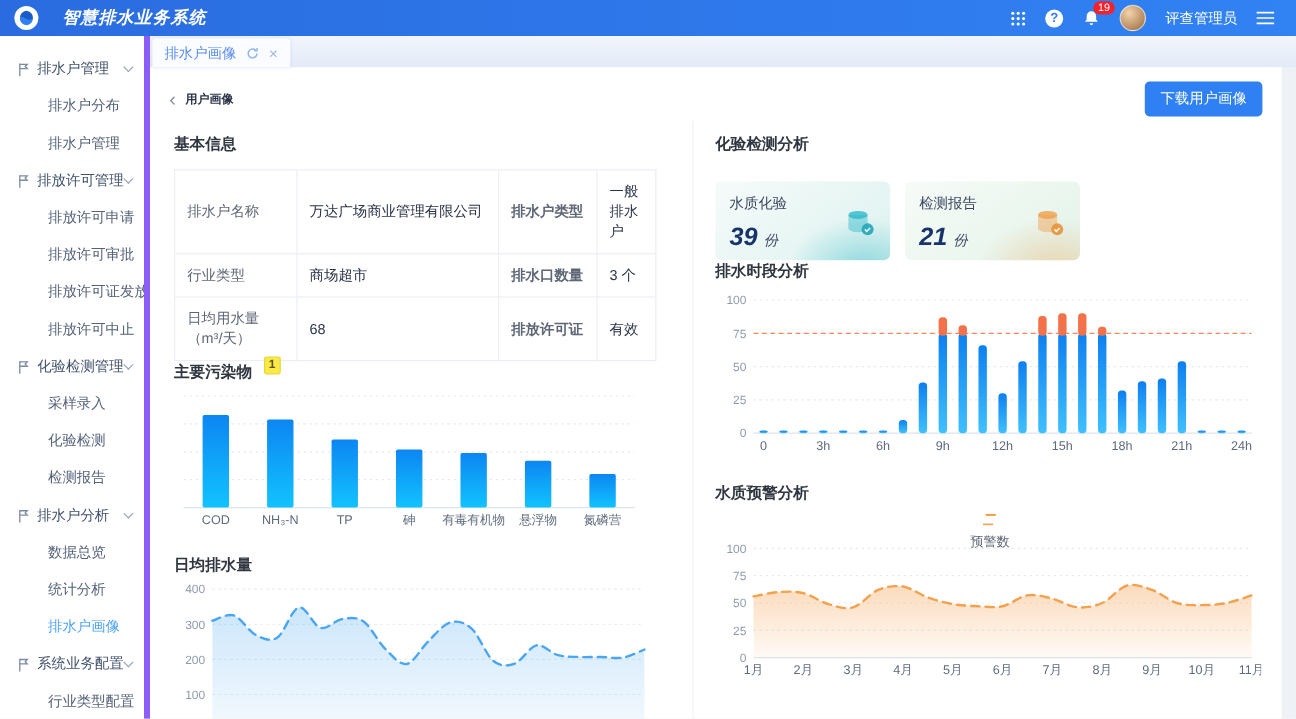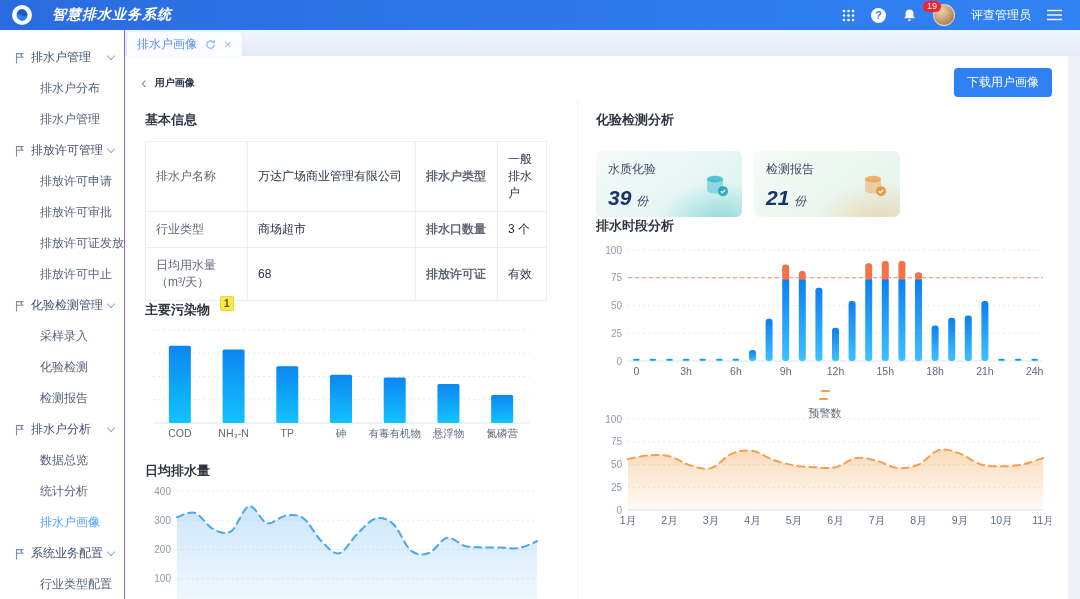--- a/index.html
+++ b/index.html
@@ -9,28 +9,28 @@
   
   .header { position:absolute; top:0; left:0; width:1080px; height:30px;
     background:linear-gradient(90deg,#2a6ce0,#3182f3); display:flex; align-items:center; z-index:30; }
   .logo { width:20px; height:20px; border-radius:50%; background:#fff; margin-left:12px; display:flex; align-items:center; justify-content:center; }
   .app-title { color:#fff; font-size:14px; font-weight:bold; margin-left:20px; letter-spacing:1px;font-style:italic; }
   .h-right { margin-left:auto; display:flex; align-items:center; gap:16px; padding-right:18px; }
   .h-icon { position:relative; display:flex; align-items:center; justify-content:center; cursor:pointer; }
   .help-c { width:15px; height:15px; border-radius:50%; background:#fff; color:#2f80f2; font-weight:bold;
     font-size:11px; display:flex; align-items:center; justify-content:center; }
   .badge { position:absolute; top:-7px; left:9px; background:#f5222d; color:#fff; font-size:9px;
-    border-radius:8px; padding:1px 4px; line-height:1.1;margin-left:12px; }
+    border-radius:8px; padding:1px 4px; line-height:1.1; }
   .avatar { width:22px; height:22px; border-radius:50%;
     background:radial-gradient(circle at 35% 30%, #f3d3ab, #b3875d 70%, #7d5a39); border:1px solid rgba(255,255,255,.6); }
   .uname { color:#fff; font-size:12px; }
 
   
   .sidebar { position:absolute; top:30px; left:0; width:125px; bottom:0; background:#fff;
-    border-right:1px solid #8b5cf6; padding-top:12px; overflow:hidden; z-index:20; }
+    border-right:5px solid #8b5cf6; padding-top:12px; overflow:hidden; z-index:20; }
   .sb-group { display:flex; align-items:center; padding:7px 8px 7px 14px; color:#41506b; font-size:12px; cursor:pointer; }
   .sb-glabel { margin-left:6px; flex:1; white-space:nowrap; }
   .sb-chev { width:6px; height:6px; border-right:1px solid #9aa7bb; border-bottom:1px solid #9aa7bb;
     transform:rotate(45deg); margin-right:2px; margin-top:-3px; }
   .sb-item { padding:7px 6px 7px 40px; color:#56627a; font-size:12px; cursor:pointer; white-space:nowrap; }
   .sb-item.active { color:#4da3f9; }
 
   
   .tabbar { position:absolute; top:30px; left:125px; right:0; height:26px;
     background:linear-gradient(180deg,#f1f5fc,#e4ebf7); display:flex; align-items:flex-end; z-index:10; }
@@ -394,20 +394,21 @@
           <text x="90.10000000000001" y="132" text-anchor="middle" class="cat">3h</text>
           <text x="139.90000000000003" y="132" text-anchor="middle" class="cat">6h</text>
           <text x="189.70000000000002" y="132" text-anchor="middle" class="cat">9h</text>
           <text x="239.50000000000003" y="132" text-anchor="middle" class="cat">12h</text>
           <text x="289.3" y="132" text-anchor="middle" class="cat">15h</text>
           <text x="339.1" y="132" text-anchor="middle" class="cat">18h</text>
           <text x="388.90000000000003" y="132" text-anchor="middle" class="cat">21h</text>
           <text x="438.70000000000005" y="132" text-anchor="middle" class="cat">24h</text>
         </svg>
 
+      <div class="sec-title mt20">水质预警分析</div>
       <div class="legend">
         <span class="dash"></span>
         <span class="dash"></span>
         <span class="ltext">预警数</span>
       </div>
       <svg width="455" height="116">
           <line x1="32" y1="98" x2="447" y2="98" stroke="#dde3ec" stroke-dasharray="" stroke-width="1"></line>
           <text x="26" y="101.5" text-anchor="end" class="tick">0</text>
           <line x1="32" y1="75.25" x2="447" y2="75.25" stroke="#e6ebf2" stroke-dasharray="2 3" stroke-width="1"></line>
           <text x="26" y="78.75" text-anchor="end" class="tick">25</text>

